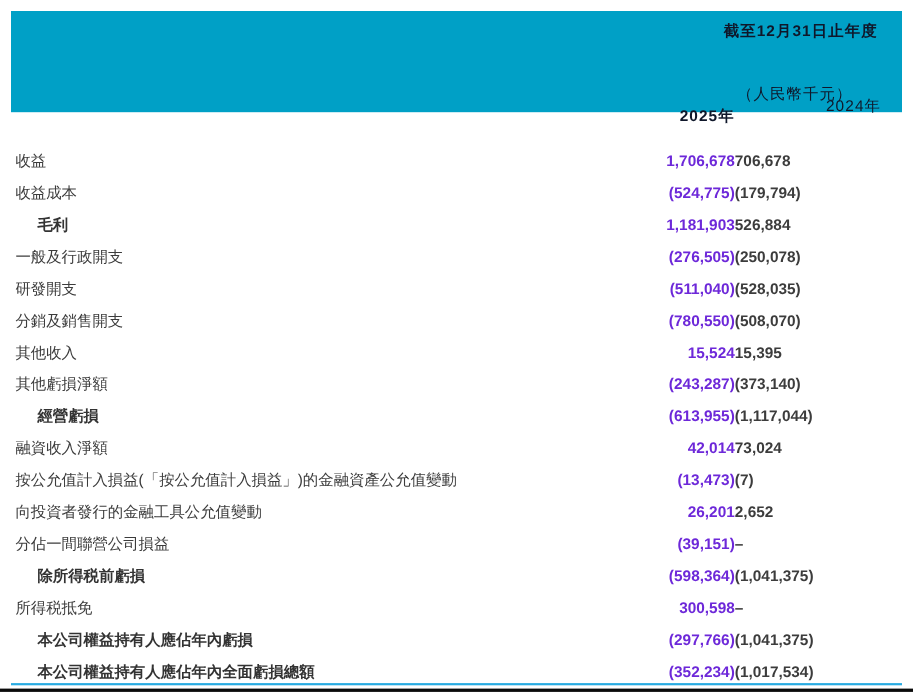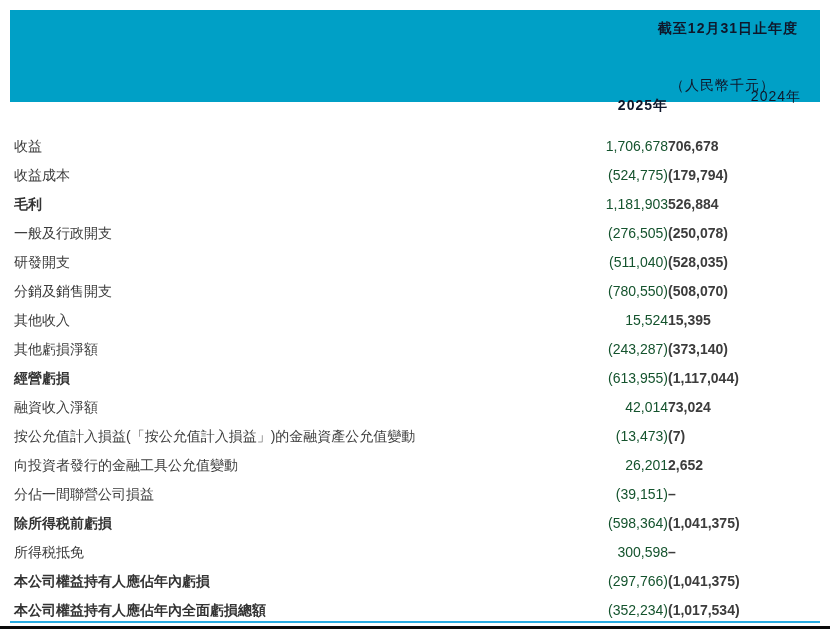--- a/index.html
+++ b/index.html
@@ -13,23 +13,23 @@
     background:#00A0C6;color:#0f172a;font-size:14px;
   }
   .h-line1{position:absolute;top:10px;right:22px;font-weight:bold;letter-spacing:1px;white-space:nowrap;}
   .h-line2{position:absolute;left:0;right:0;top:39px;height:18px;}
   .y2025{position:absolute;right:152px;top:0;font-weight:bold;letter-spacing:1px;margin-top:48px;}
   .y2024{position:absolute;right:19px;top:0;font-weight:normal;letter-spacing:1px;margin-top:39px;}
   .h-line3{position:absolute;top:67px;right:45px;font-weight:normal;letter-spacing:1px;white-space:nowrap;}
   .rows{position:absolute;left:10px;top:132px;width:810px;}
   .row{display:flex;height:29px;line-height:29px;font-size:14px;color:#3C3C3C;}
   .row .label{flex:1;padding-left:4px;white-space:nowrap;overflow:hidden;}
-  .row .v1{width:130px;text-align:right;color:#14532d;font-weight:normal;white-space:nowrap;}
+  .row .v1{width:130px;text-align:right;color:#6d28d9;font-weight:bold;white-space:nowrap;}
   .row .v2{width:152px;text-align:left;white-space:nowrap;font-weight:bold;}
-  .row.bold .label{font-weight:bold;color:#333333;}
+  .row.bold .label{font-weight:bold;color:#333333;margin-left:20px;}
   .cyan-rule{position:absolute;left:10px;top:621px;width:810px;height:2px;background:#29ABE2;}
   .black-bar{position:absolute;left:0;top:626px;width:830px;height:3px;background:#0a0a0a;}
 </style>
 </head>
 <body>
 
 <div>
 
   <div class="header">
     <div class="h-line1">截至12月31日止年度</div>

